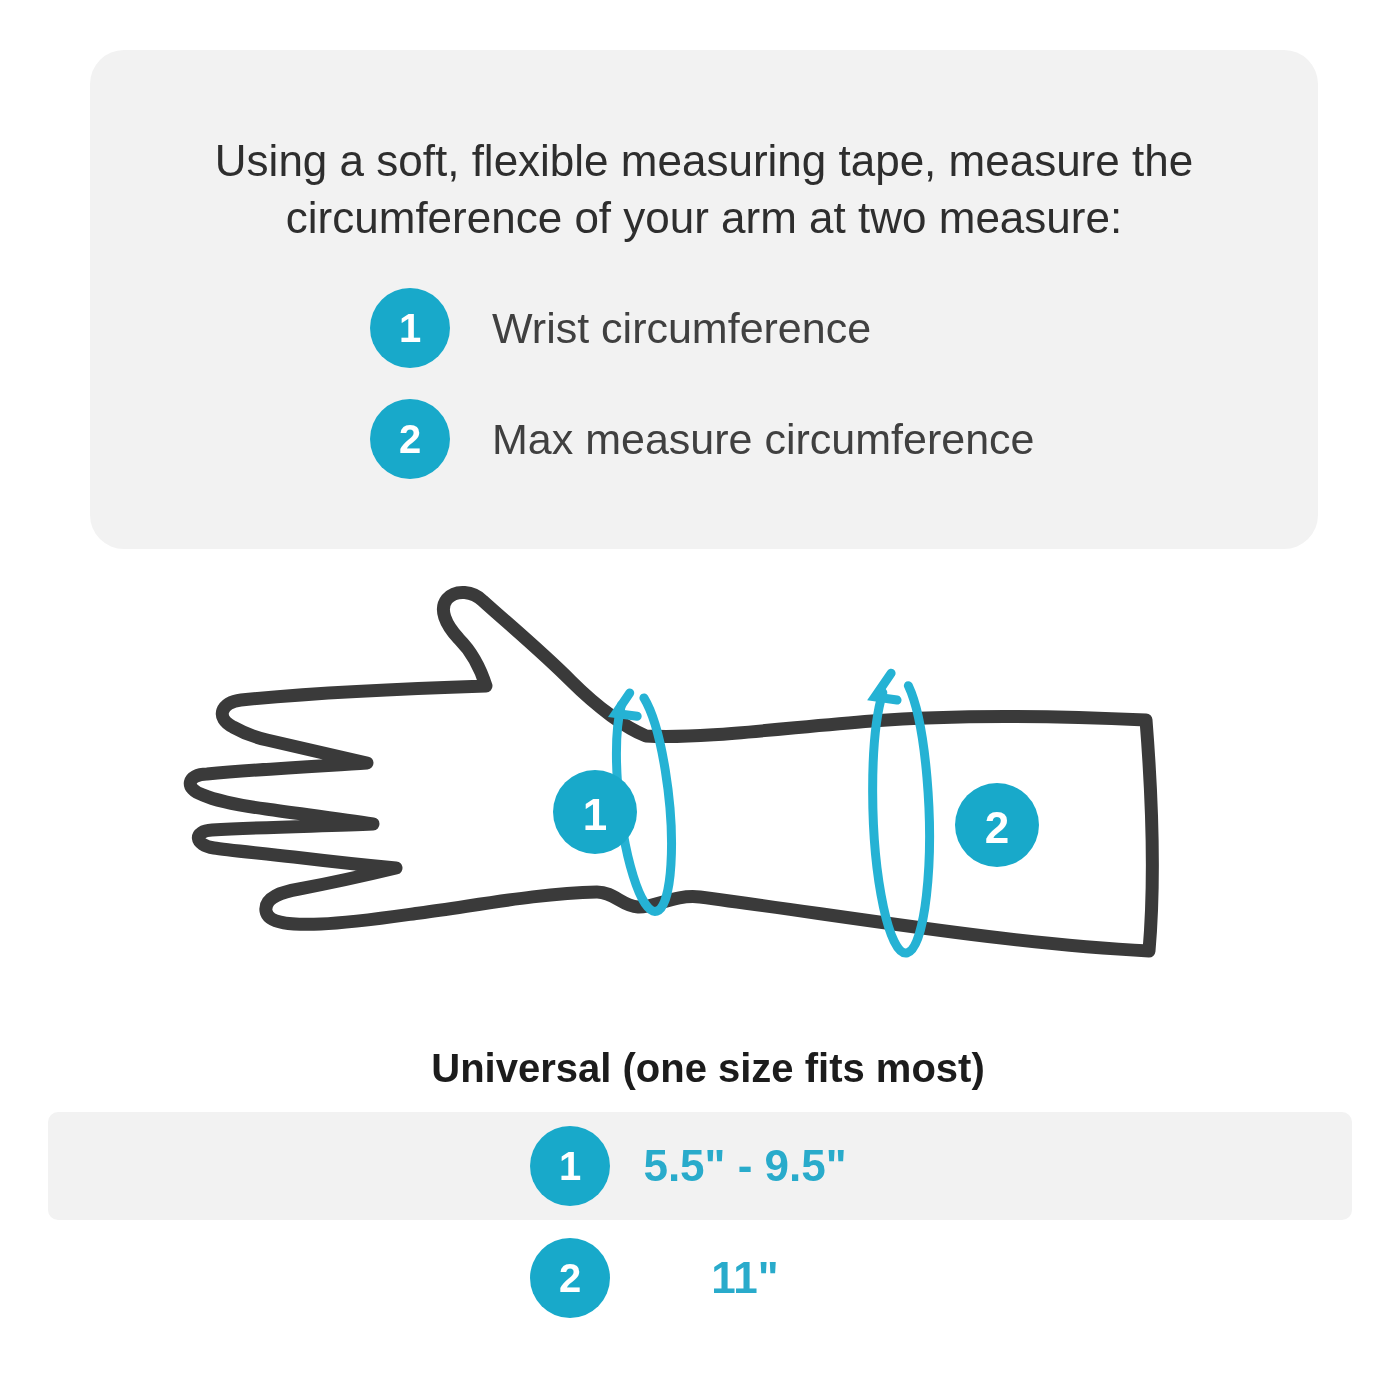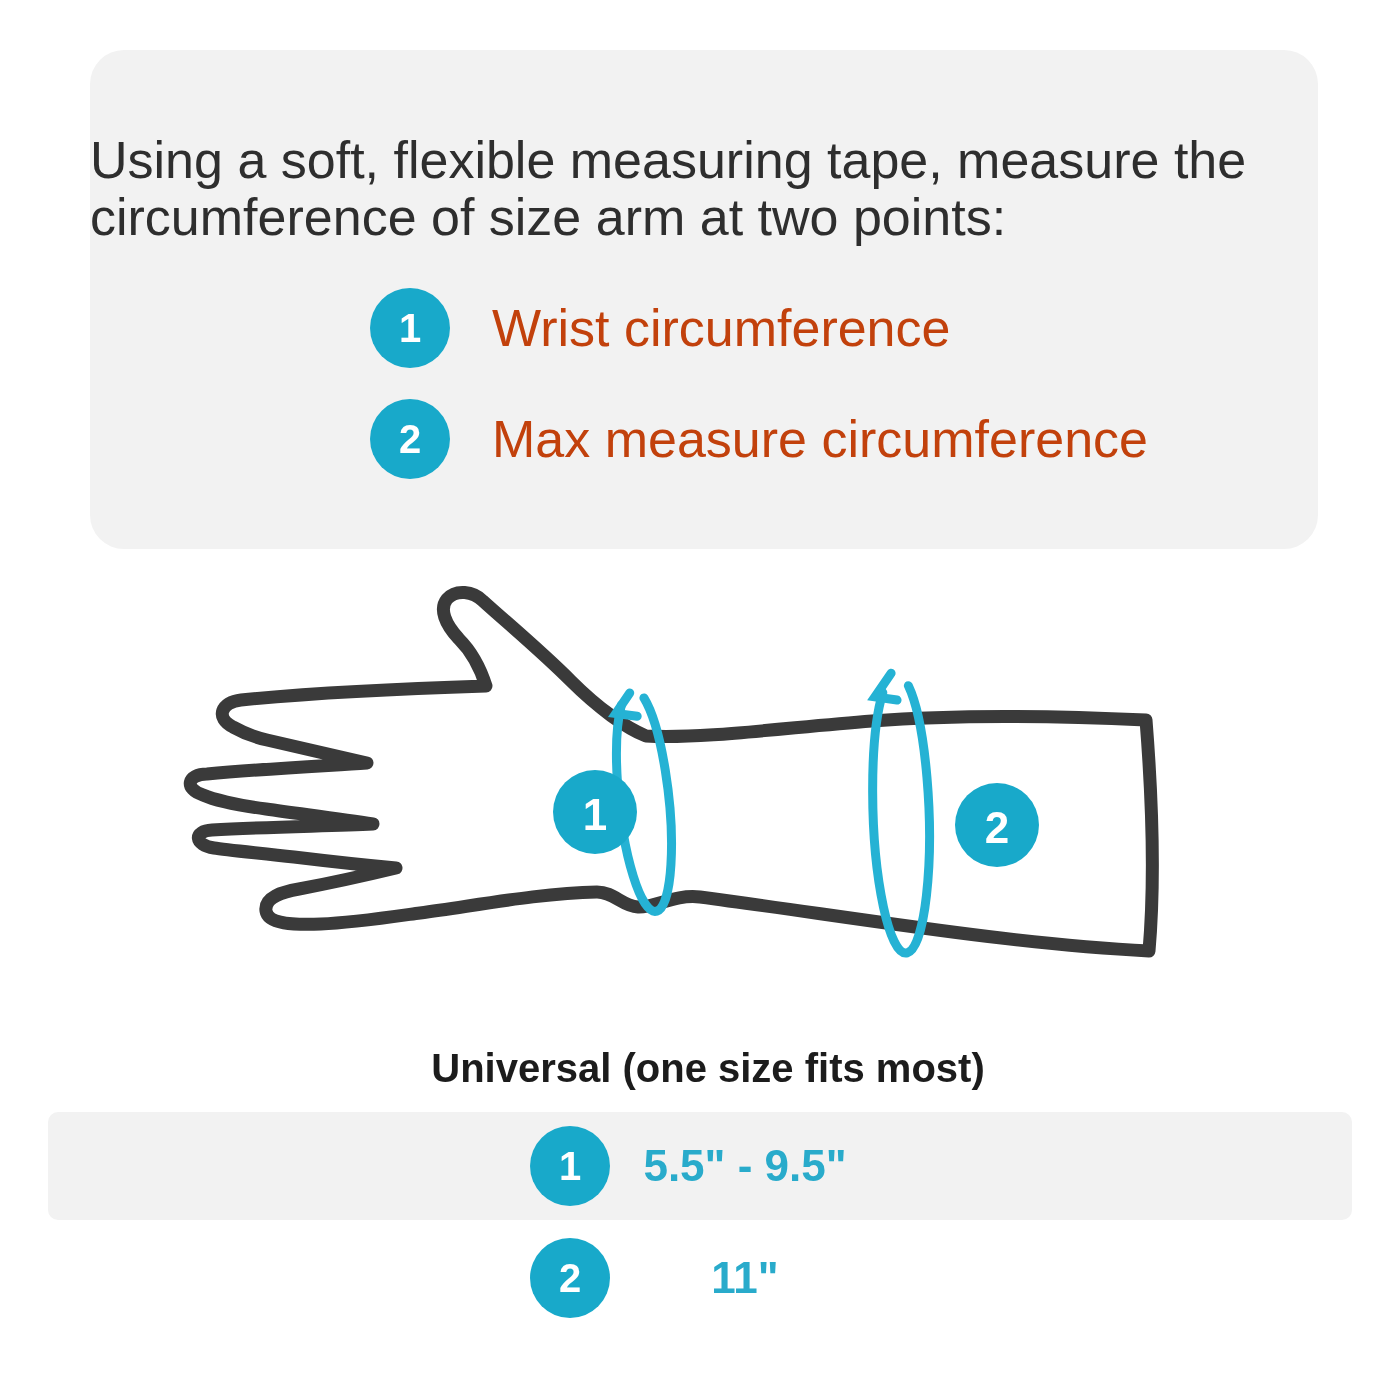--- a/index.html
+++ b/index.html
@@ -18,39 +18,40 @@
     left: 90px; top: 50px;
     width: 1228px; height: 499px;
     background: #F2F2F2;
     border-radius: 34px;
   }
   .heading {
     position: absolute;
     left: 0; top: 82px;
     width: 100%;
     margin: 0;
-    font-size: 52px;
+    text-align: center;
+    font-size: 44px;
     font-weight: 400;
     line-height: 57px;
     color: #2E2E2E;
     letter-spacing: 0px;
   }
   .step-row {
     position: absolute;
     left: 280px;
     height: 80px;
     display: flex;
     align-items: center;
     gap: 42px;
   }
   .step-row.row-1 { top: 238px; }
   .step-row.row-2 { top: 349px; }
   .step-label {
-    font-size: 52px;
-    color: #c2410c;
+    font-size: 43px;
+    color: #404040;
     white-space: nowrap;
   }
 
   
   .badge {
     width: 80px; height: 80px;
     border-radius: 50%;
     background: #18A9CA;
     display: flex;
     align-items: center;
@@ -106,21 +107,21 @@
   }
   .size-value.row-1 { top: 1126px; }
   .size-value.row-2 { top: 1238px; }
 </style>
 </head>
 <body>
 
 <div class="abs top-panel">
   <h1 class="heading">
     <span style="display:block">Using a soft, flexible measuring tape, measure the</span>
-    <span style="display:block">circumference of size arm at two points:</span>
+    <span style="display:block">circumference of your arm at two measure:</span>
   </h1>
 
   <div class="step-row row-1">
     <span class="badge">
       <span>1</span>
     </span>
     <span class="step-label">Wrist circumference</span>
   </div>
 
   <div class="step-row row-2">

